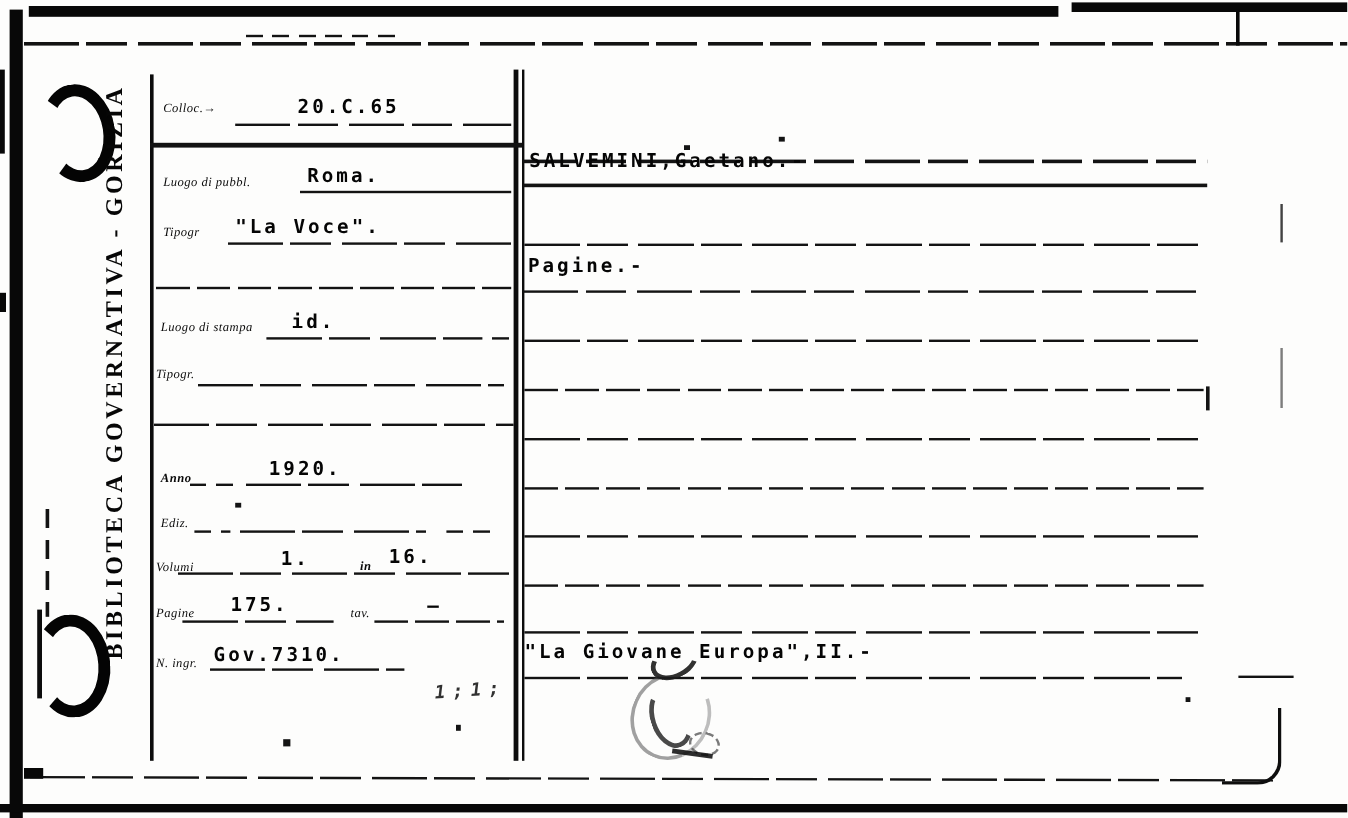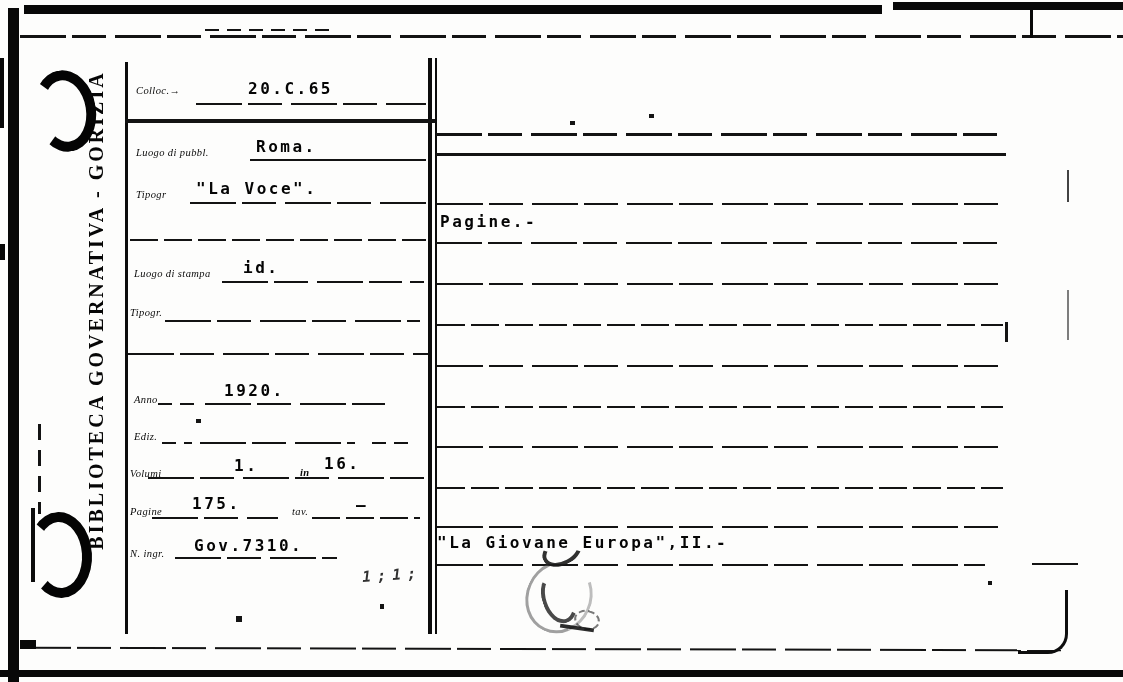--- a/index.html
+++ b/index.html
@@ -95,21 +95,21 @@
 
   <span class="lbl" style="left:134px;top:268px;">Luogo di stampa</span>
   <span class="val" style="left:243px;top:258px;">id.</span>
   <div class="hl d2" style="left:222px;top:281px;width:180px;"></div>
   <div class="hl d3" style="left:410px;top:281px;width:16px;"></div>
 
   <span class="lbl" style="left:130px;top:307px;">Tipogr.</span>
   <div class="hl d2" style="left:165px;top:320px;width:255px;"></div>
   <div class="hl d2" style="left:128px;top:353px;width:300px;"></div>
 
-  <span class="lbl" style="left:134px;top:394px;">Anno</span>
+  <span class="lbl" style="left:134px;top:394px;font-weight:bold;">Anno</span>
   <span class="val" style="left:224px;top:381px;">1920.</span>
   <div class="hl d3" style="left:158px;top:403px;width:40px;"></div>
   <div class="hl d2" style="left:205px;top:403px;width:180px;"></div>
 
   <span class="lbl" style="left:134px;top:431px;">Ediz.</span>
   <span class="val" style="left:230px;top:422px;"></span>
   <div class="hl d3" style="left:162px;top:442px;width:30px;"></div>
   <div class="hl d2" style="left:200px;top:442px;width:155px;"></div>
   <div class="hl d3" style="left:372px;top:442px;width:40px;"></div>
 
@@ -120,24 +120,25 @@
   <div class="hl d2" style="left:148px;top:477px;width:278px;"></div>
 
   <span class="lbl" style="left:130px;top:506px;">Pagine</span>
   <span class="val" style="left:192px;top:494px;">175.</span>
   <span class="lbl" style="left:292px;top:506px;">tav.</span>
   <span class="val" style="left:356px;top:495px;">—</span>
   <div class="hl d2" style="left:152px;top:517px;width:126px;"></div>
   <div class="hl d1" style="left:312px;top:517px;width:108px;"></div>
 
   <span class="lbl" style="left:130px;top:548px;">N. ingr.</span>
-  <span class="val" style="left:178px;top:536px;margin-left:16px;">Gov.7310.</span>
+  <span class="val" style="left:178px;top:536px;">Gov.7310.</span>
   <div class="hl d2" style="left:175px;top:557px;width:162px;"></div>
 
   <div class="hl thick d2" style="left:436px;top:133px;width:570px;"></div>
+  <span class="val" style="left:441px;top:124px;">SALVEMINI,Gaetano.-</span>
   <div class="hl thick" style="left:436px;top:153px;width:570px;"></div>
 
   <div class="hl d2" style="left:437px;top:203px;width:566px;"></div>
   <span class="val" style="left:440px;top:212px;">Pagine.-</span>
   <div class="hl d2" style="left:436px;top:242px;width:568px;"></div>
 
   <div class="hl d2" style="left:437px;top:283px;width:566px;"></div>
   <div class="hl d1" style="left:437px;top:324px;width:566px;"></div>
   <div class="hl d2" style="left:437px;top:365px;width:566px;"></div>
   <div class="hl d1" style="left:437px;top:406px;width:566px;"></div>

